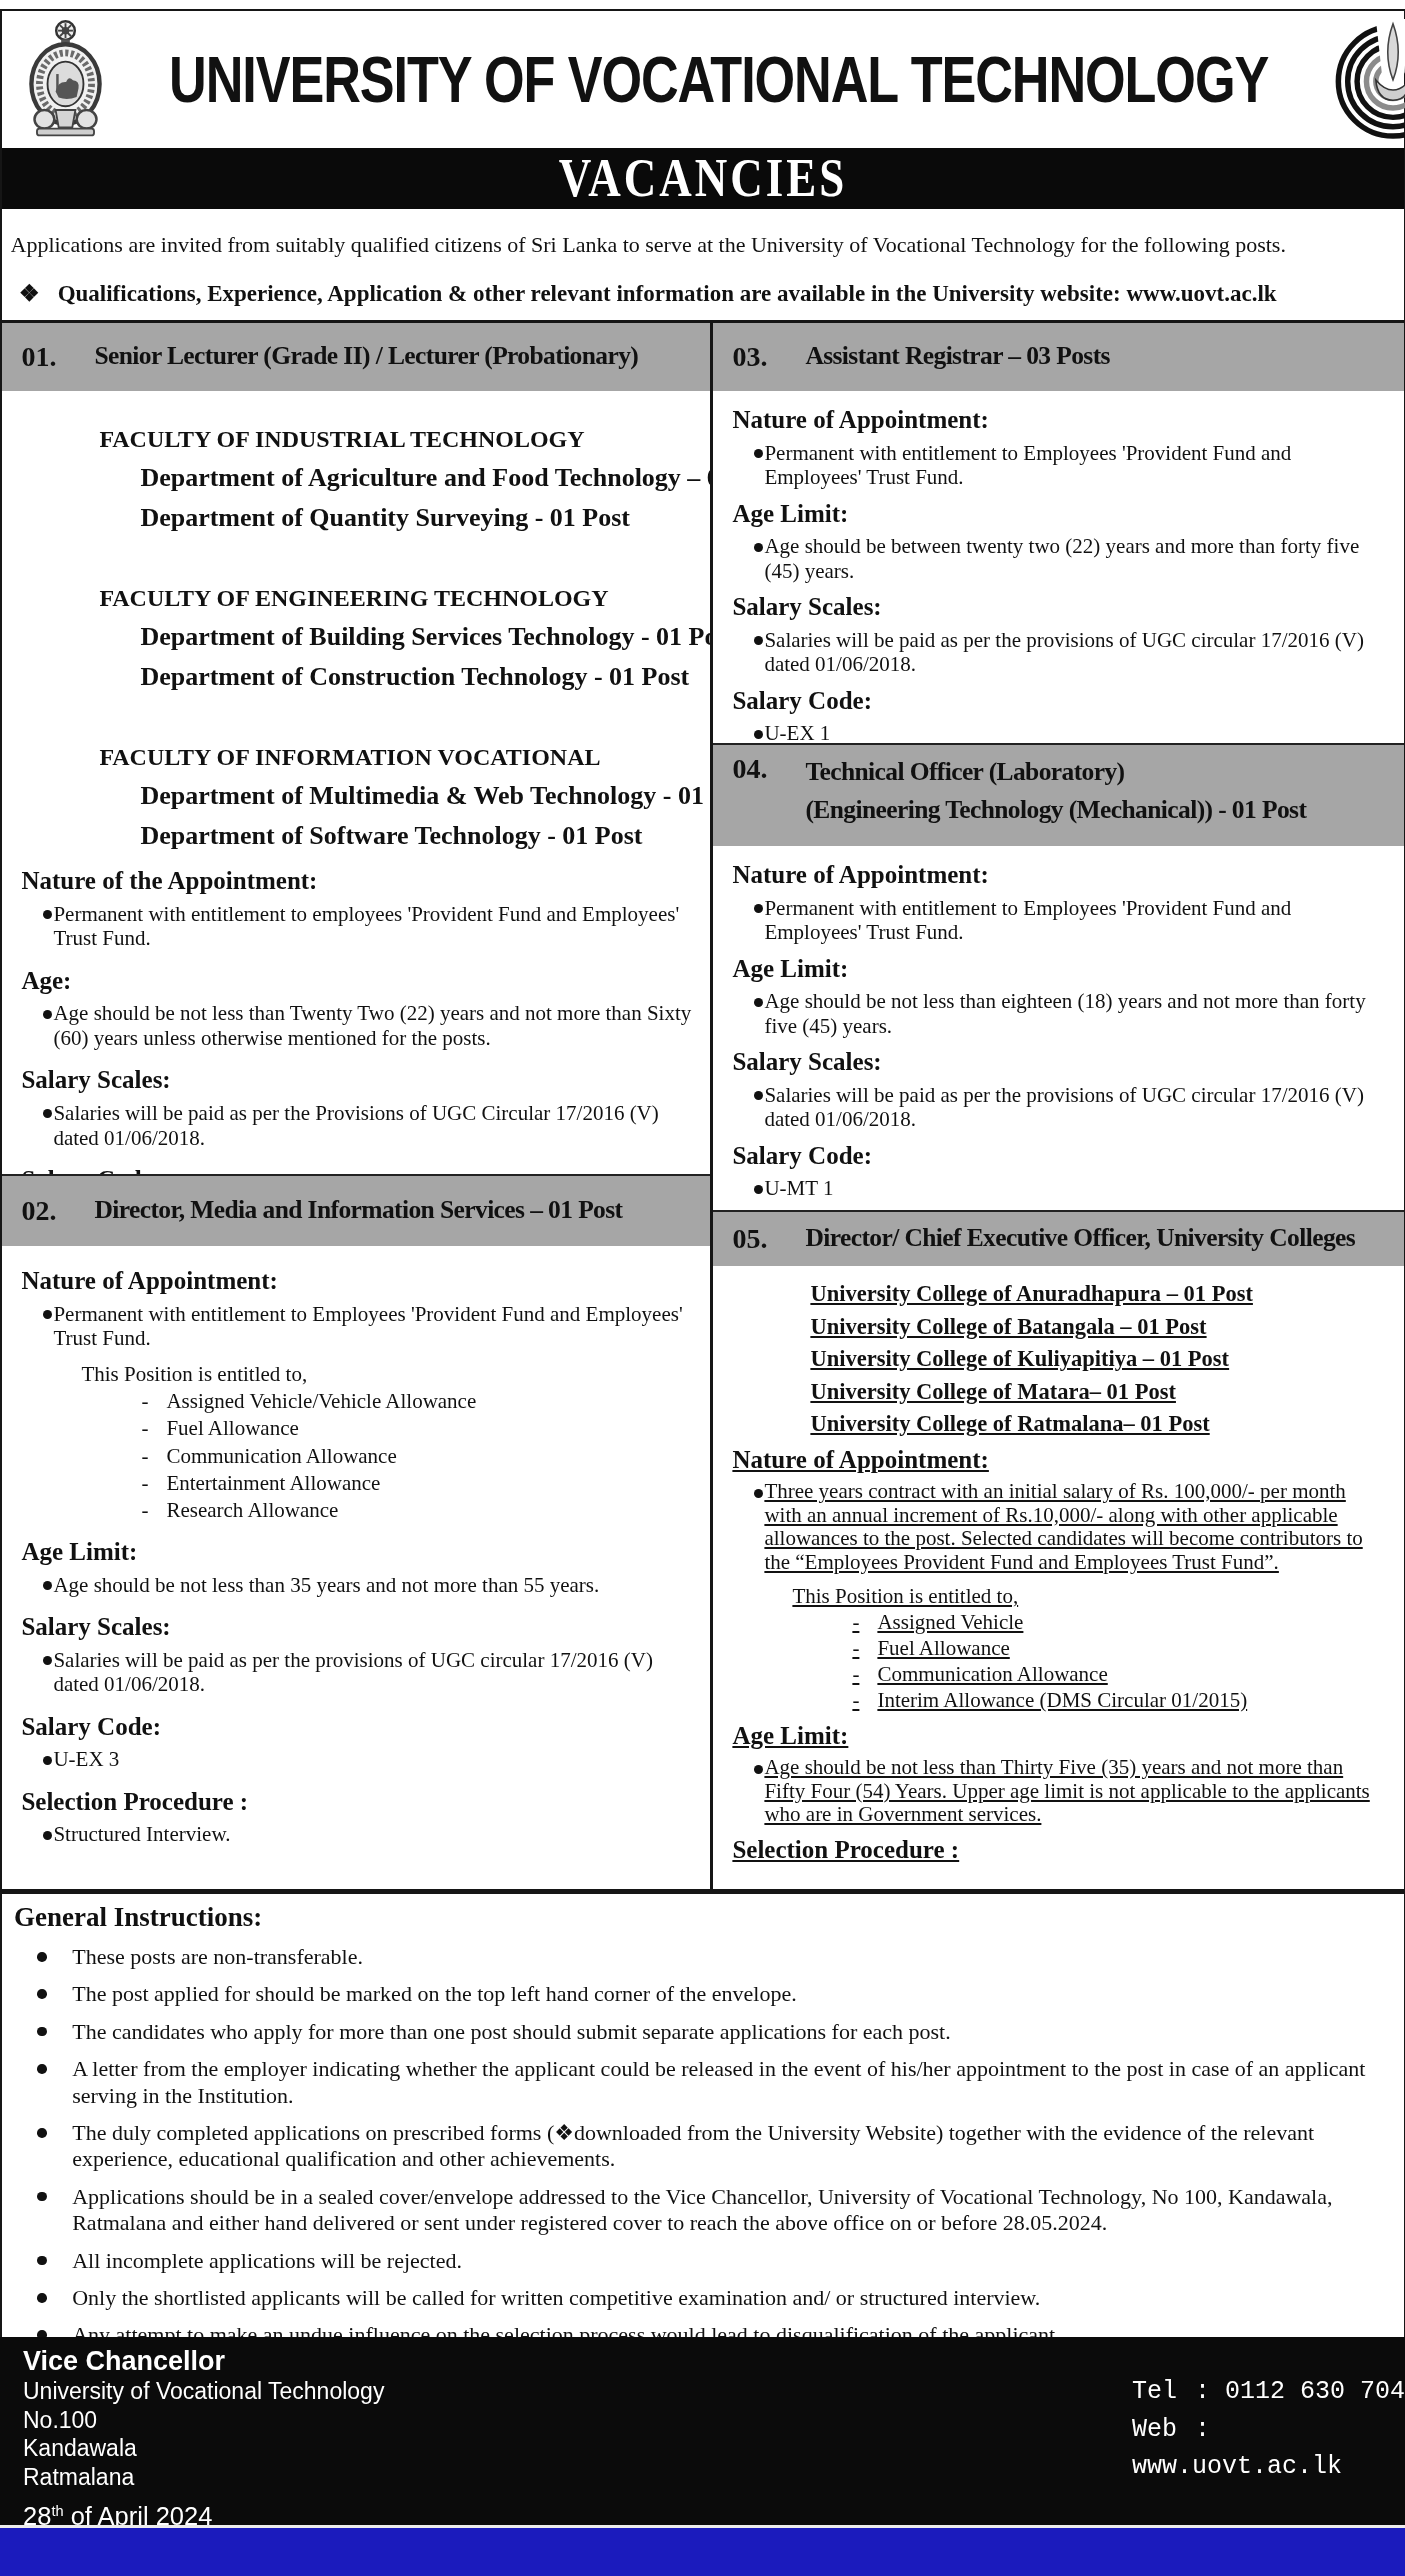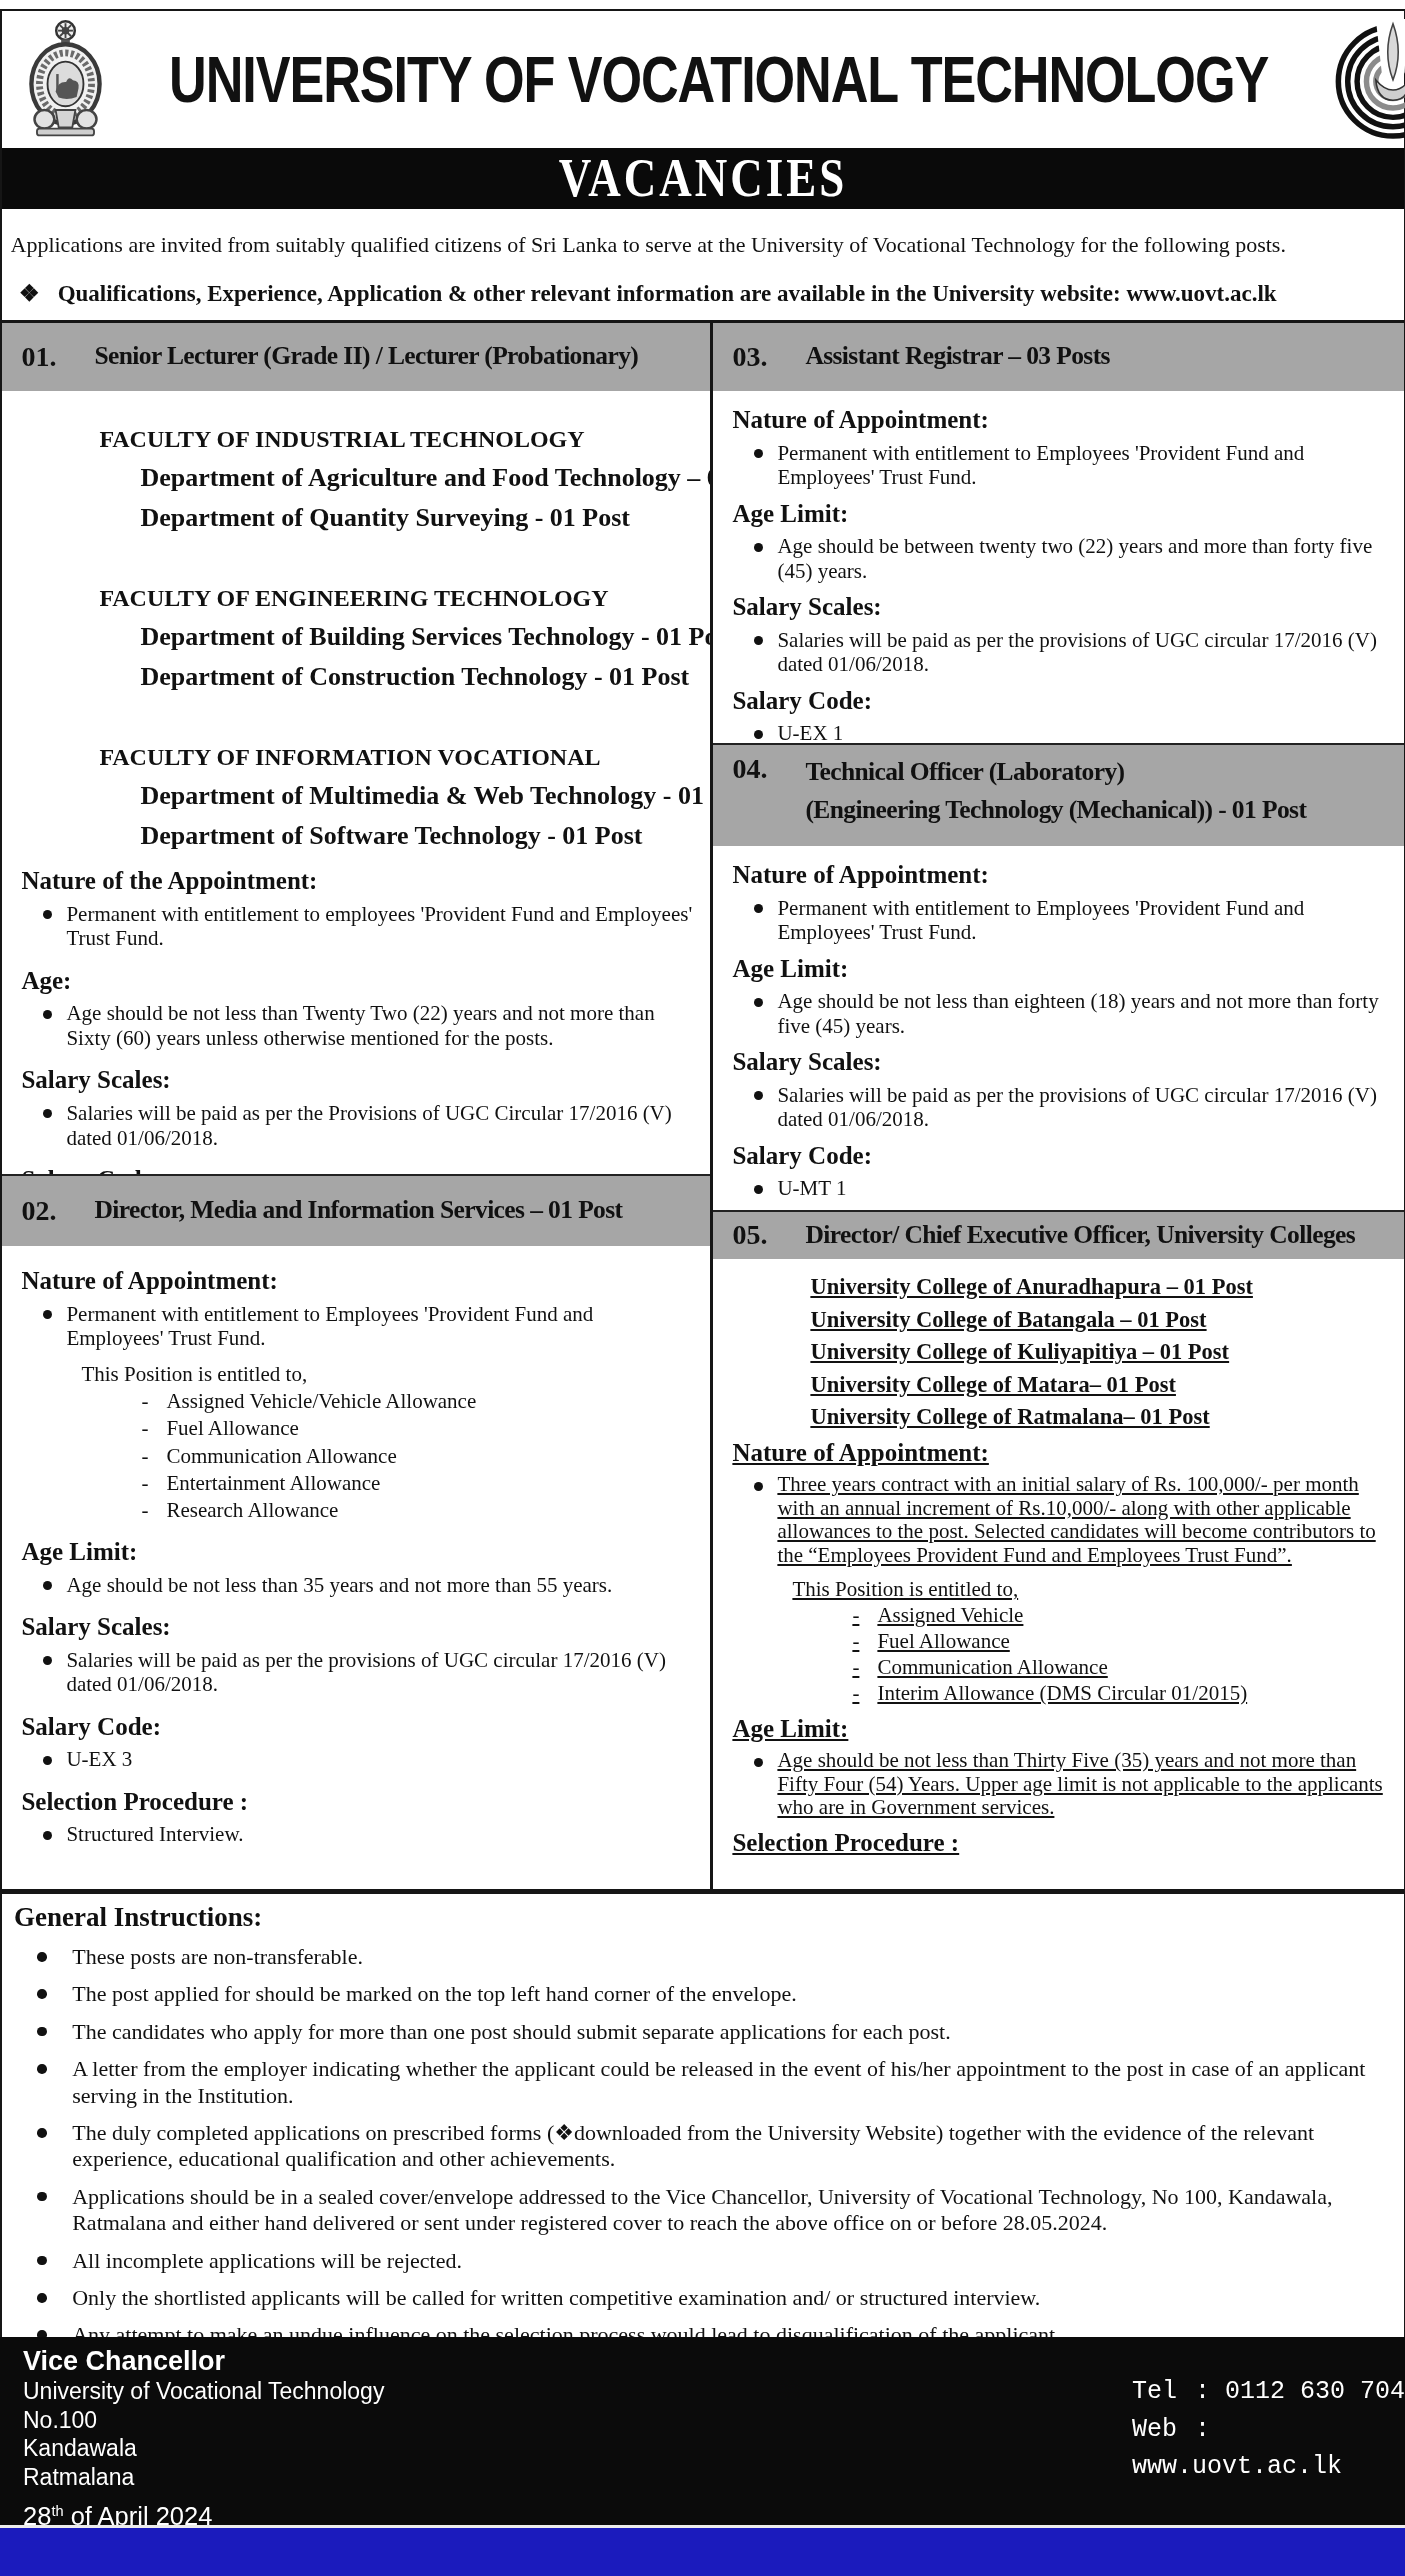--- a/index.html
+++ b/index.html
@@ -23,37 +23,37 @@
   
   .sections{display:flex;height:1569px;box-sizing:border-box;border-top:3px solid #161616;}
   .col-left{width:708px;}
   .col-divider{width:3px;background:#161616;}
   .col-right{flex:1;min-width:0;}
   .job-header{background:#a6a6a6;border-top:2.4px solid #222;box-sizing:border-box;display:flex;align-items:center;gap:38px;padding-left:19.4px;overflow:hidden;}
   .job:first-child .job-header{border-top:none;}
   .hdr-01,.hdr-03{height:68px;}
   .hdr-02{height:72px;}
   .hdr-04{height:103px;align-items:flex-start;padding-top:8.5px;}
-  .hdr-05{height:49px;}
+  .hdr-05{height:56px;}
   .job-num{font-weight:bold;font-size:28px;flex:none;}
   .job-title{font-weight:bold;font-size:25.5px;letter-spacing:-0.6px;white-space:nowrap;}
   .job-title .tl{white-space:nowrap;line-height:1.5;}
   .job-body{box-sizing:border-box;padding:6px 16px 0 19.4px;overflow:hidden;font-size:21px;line-height:1.18;}
   .body-01{height:783px;padding-top:17px;}
   .body-02{height:642px;}
   .body-03{height:352px;}
   .body-04{height:364px;}
   .body-05{height:607px;padding-top:8.5px;line-height:1.12;text-decoration:underline;}
   .faculty{font-weight:bold;font-size:24px;margin:17px 0 3.6px 78px;white-space:nowrap;}
   .dept{font-weight:bold;font-size:26px;margin:9.7px 0 0 119px;white-space:nowrap;}
   .gap{height:33px;}
   .h{font-weight:bold;font-size:25px;margin-top:14.6px;}
   .body-03 .h,.body-04 .h{margin-top:8.5px;}
   .body-05 .h{margin-top:9.7px;}
-  .b{display:flex;gap:14px;margin:6px 0 0 22px;}
+  .b{display:flex;gap:1px;margin:6px 0 0 22px;}
   .b .dot{width:9px;height:9px;border-radius:50%;background:#111;flex:none;margin-top:8.5px;}
   .bt{flex:1;min-width:0;}
   .plain{margin:11px 0 0 60px;}
   .dash{display:flex;gap:18px;margin:2.4px 0 0 120px;}
   .college{font-weight:bold;font-size:22.5px;margin:7.3px 0 0 78px;white-space:nowrap;}
   
   .instructions{height:448px;box-sizing:border-box;border-top:5.5px solid #161616;padding:8.5px 17px 0 12px;}
   .gi-title{font-weight:bold;font-size:27px;}
   .gi-item{display:flex;margin-top:11px;font-size:22px;line-height:1.2;}
   .gi-item .dot{width:9.7px;height:9.7px;border-radius:50%;background:#111;flex:none;margin:8px 25.5px 0 23px;}

